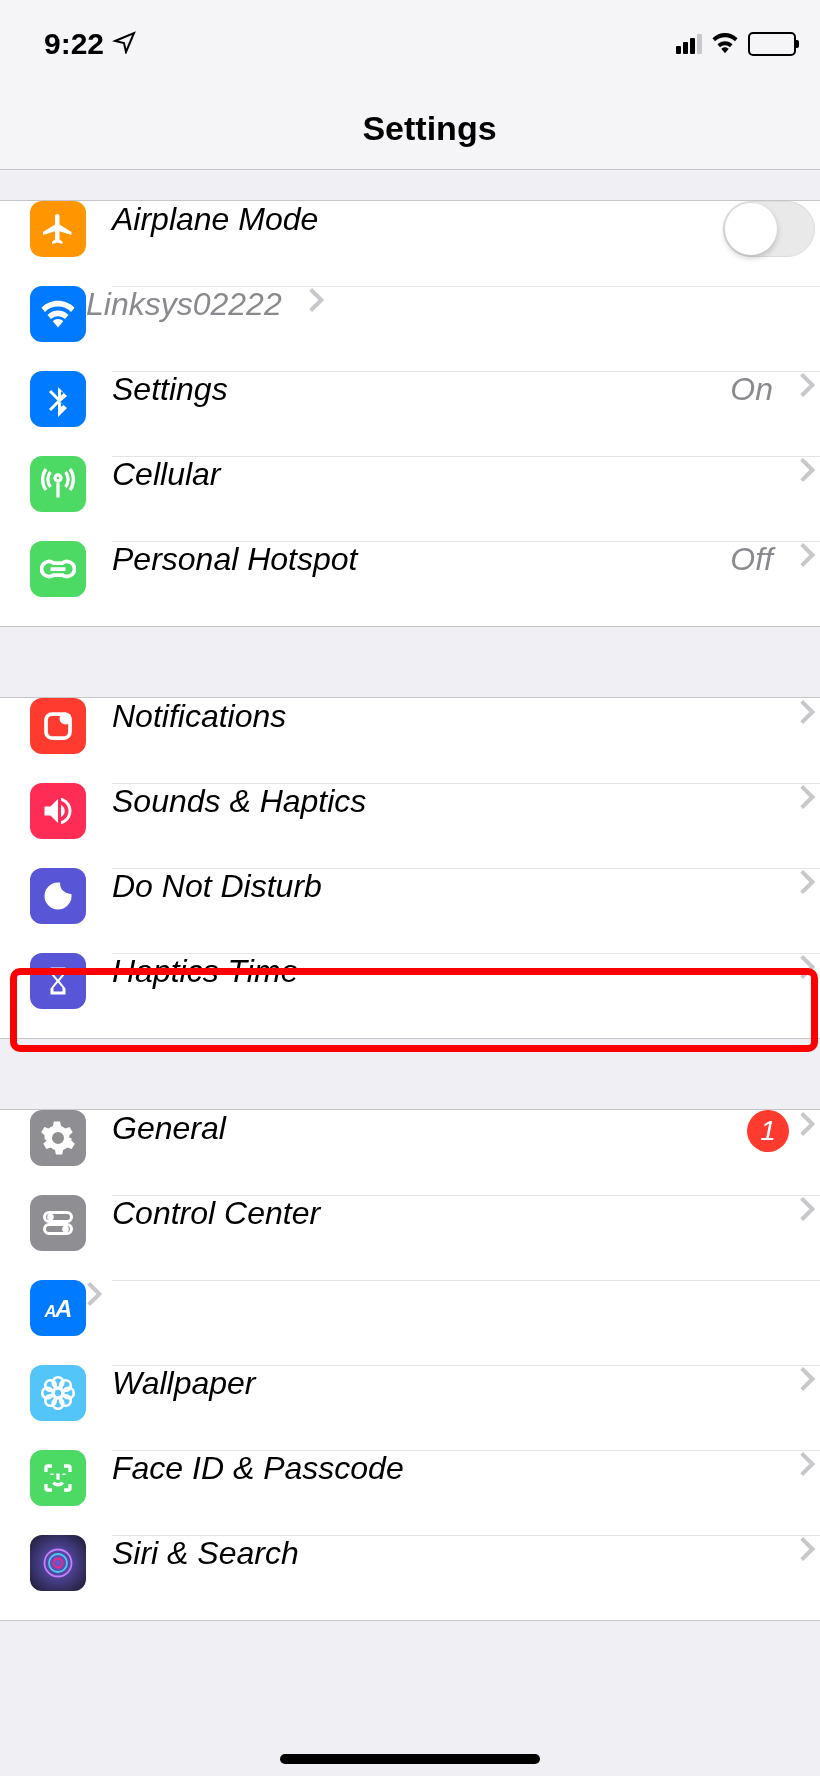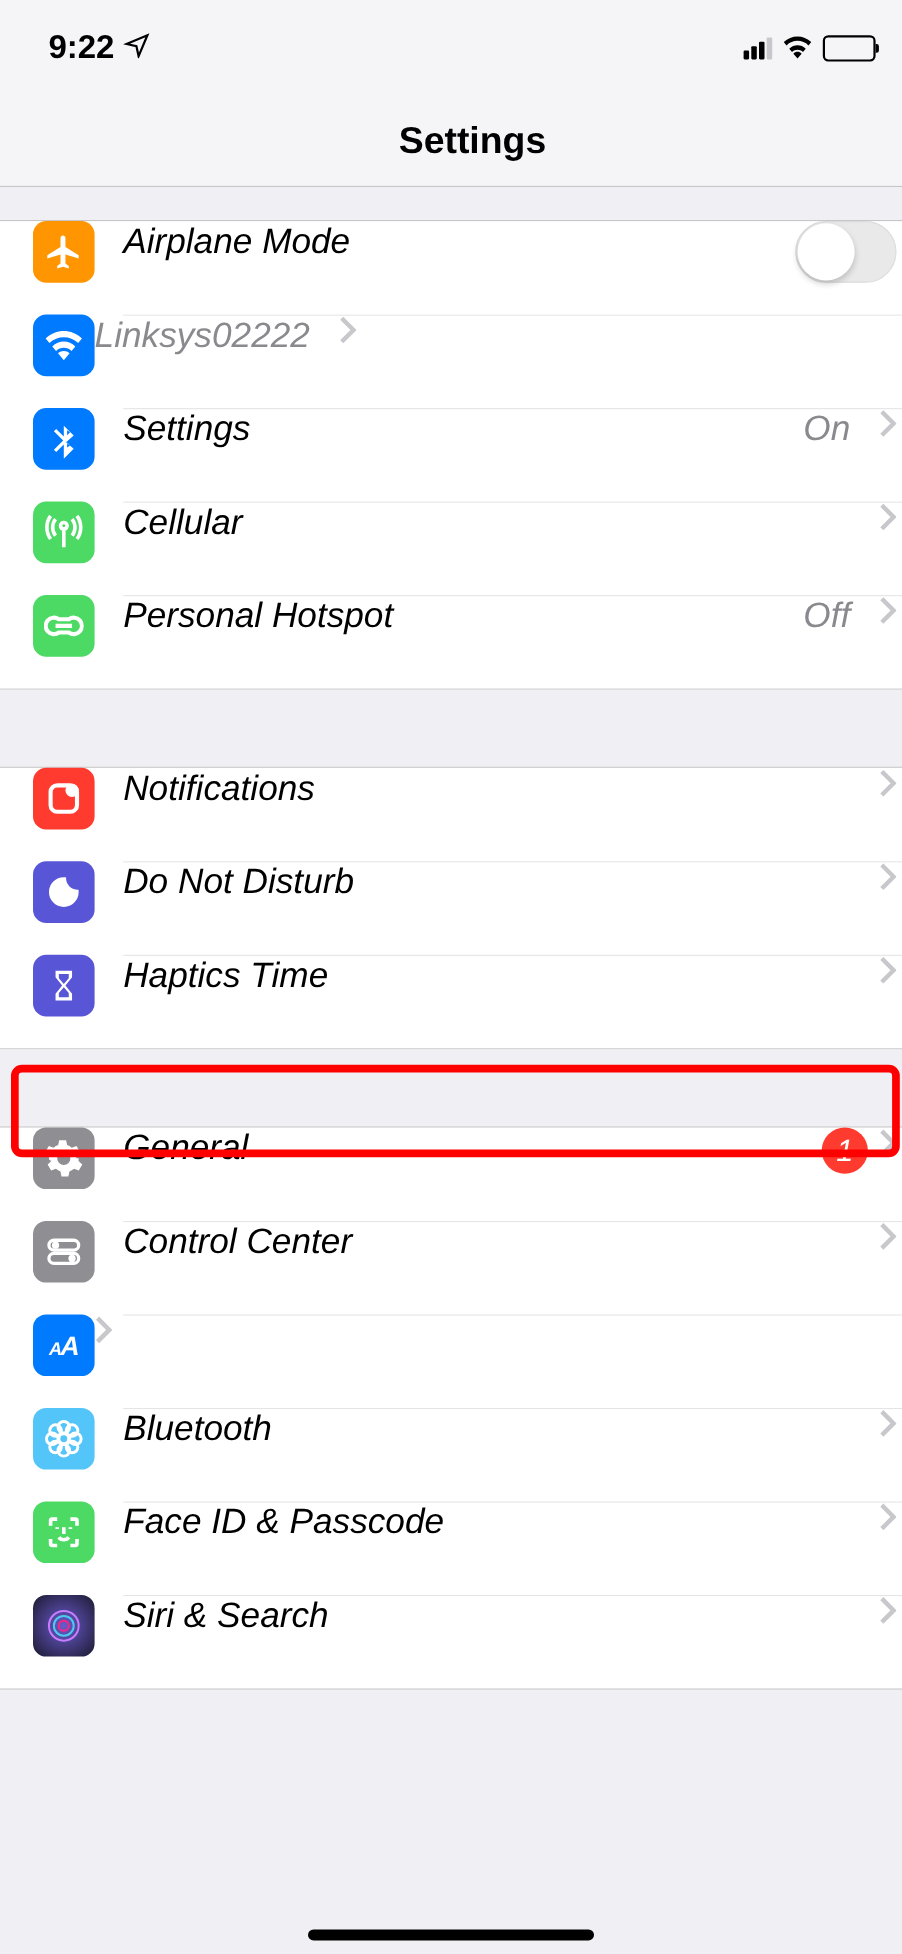--- a/index.html
+++ b/index.html
@@ -155,20 +155,33 @@
 
 <div class="section">
   <div class="row">
     <div class="row-icon" style="background:#ff3b30">
       <svg viewBox="0 0 24 24" fill="#fff">
           <rect x="4" y="4" width="16" height="16" rx="4" fill="none" stroke="#fff" stroke-width="2.5"></rect>
           <circle cx="17" cy="7" r="4" fill="#fff"></circle>
         </svg>
     </div>
     <div class="row-label">Notifications</div>
+    <span class="chevron">
+        <svg viewBox="0 0 12 20" fill="none" stroke="#c7c7cc" stroke-width="3">
+          <path d="M2 2l8 8-8 8"></path>
+        </svg>
+      </span>
+  </div>
+  <div class="row">
+    <div class="row-icon" style="background:#ff2d55">
+      <svg viewBox="0 0 24 24" fill="#fff">
+          <path d="M3 9v6h4l5 5V4L7 9H3zm13.5 3c0-1.8-1-3.3-2.5-4v8c1.5-.7 2.5-2.2 2.5-4zM14 3.2v2c2.9.9 5 3.6 5 6.8s-2.1 5.9-5 6.8v2c4-.9 7-4.5 7-8.8s-3-7.9-7-8.8z"></path>
+        </svg>
+    </div>
+    <div class="row-label">Sounds &amp; Haptics</div>
     <span class="chevron">
         <svg viewBox="0 0 12 20" fill="none" stroke="#c7c7cc" stroke-width="3">
           <path d="M2 2l8 8-8 8"></path>
         </svg>
       </span>
   </div>
   <div class="row">
     <div class="row-icon" style="background:#5856d6">
       <svg viewBox="0 0 24 24" fill="#fff">
           <path d="M12 3a9 9 0 109 9c0-.5 0-1-.1-1.4A7 7 0 0113.4 3.1C13 3 12.5 3 12 3z"></path>
@@ -249,21 +262,21 @@
           <circle cx="12" cy="5" r="3.5"></circle>
           <circle cx="12" cy="19" r="3.5"></circle>
           <circle cx="5" cy="12" r="3.5"></circle>
           <circle cx="19" cy="12" r="3.5"></circle>
           <circle cx="7" cy="7" r="3.5"></circle>
           <circle cx="17" cy="7" r="3.5"></circle>
           <circle cx="7" cy="17" r="3.5"></circle>
           <circle cx="17" cy="17" r="3.5"></circle>
         </svg>
     </div>
-    <div class="row-label">Bluetooth</div>
+    <div class="row-label">Wallpaper</div>
     <span class="chevron">
         <svg viewBox="0 0 12 20" fill="none" stroke="#c7c7cc" stroke-width="3">
           <path d="M2 2l8 8-8 8"></path>
         </svg>
       </span>
   </div>
   <div class="row">
     <div class="row-icon" style="background:#4cd964">
       <svg viewBox="0 0 24 24" fill="none" stroke="#fff" stroke-width="2.2">
           <path d="M4 8V5a1 1 0 011-1h3M20 8V5a1 1 0 00-1-1h-3M4 16v3a1 1 0 001 1h3M20 16v3a1 1 0 01-1 1h-3M8 9v1M16 9v1M12 9v3h-1M9 15s1 1.5 3 1.5 3-1.5 3-1.5"></path>

